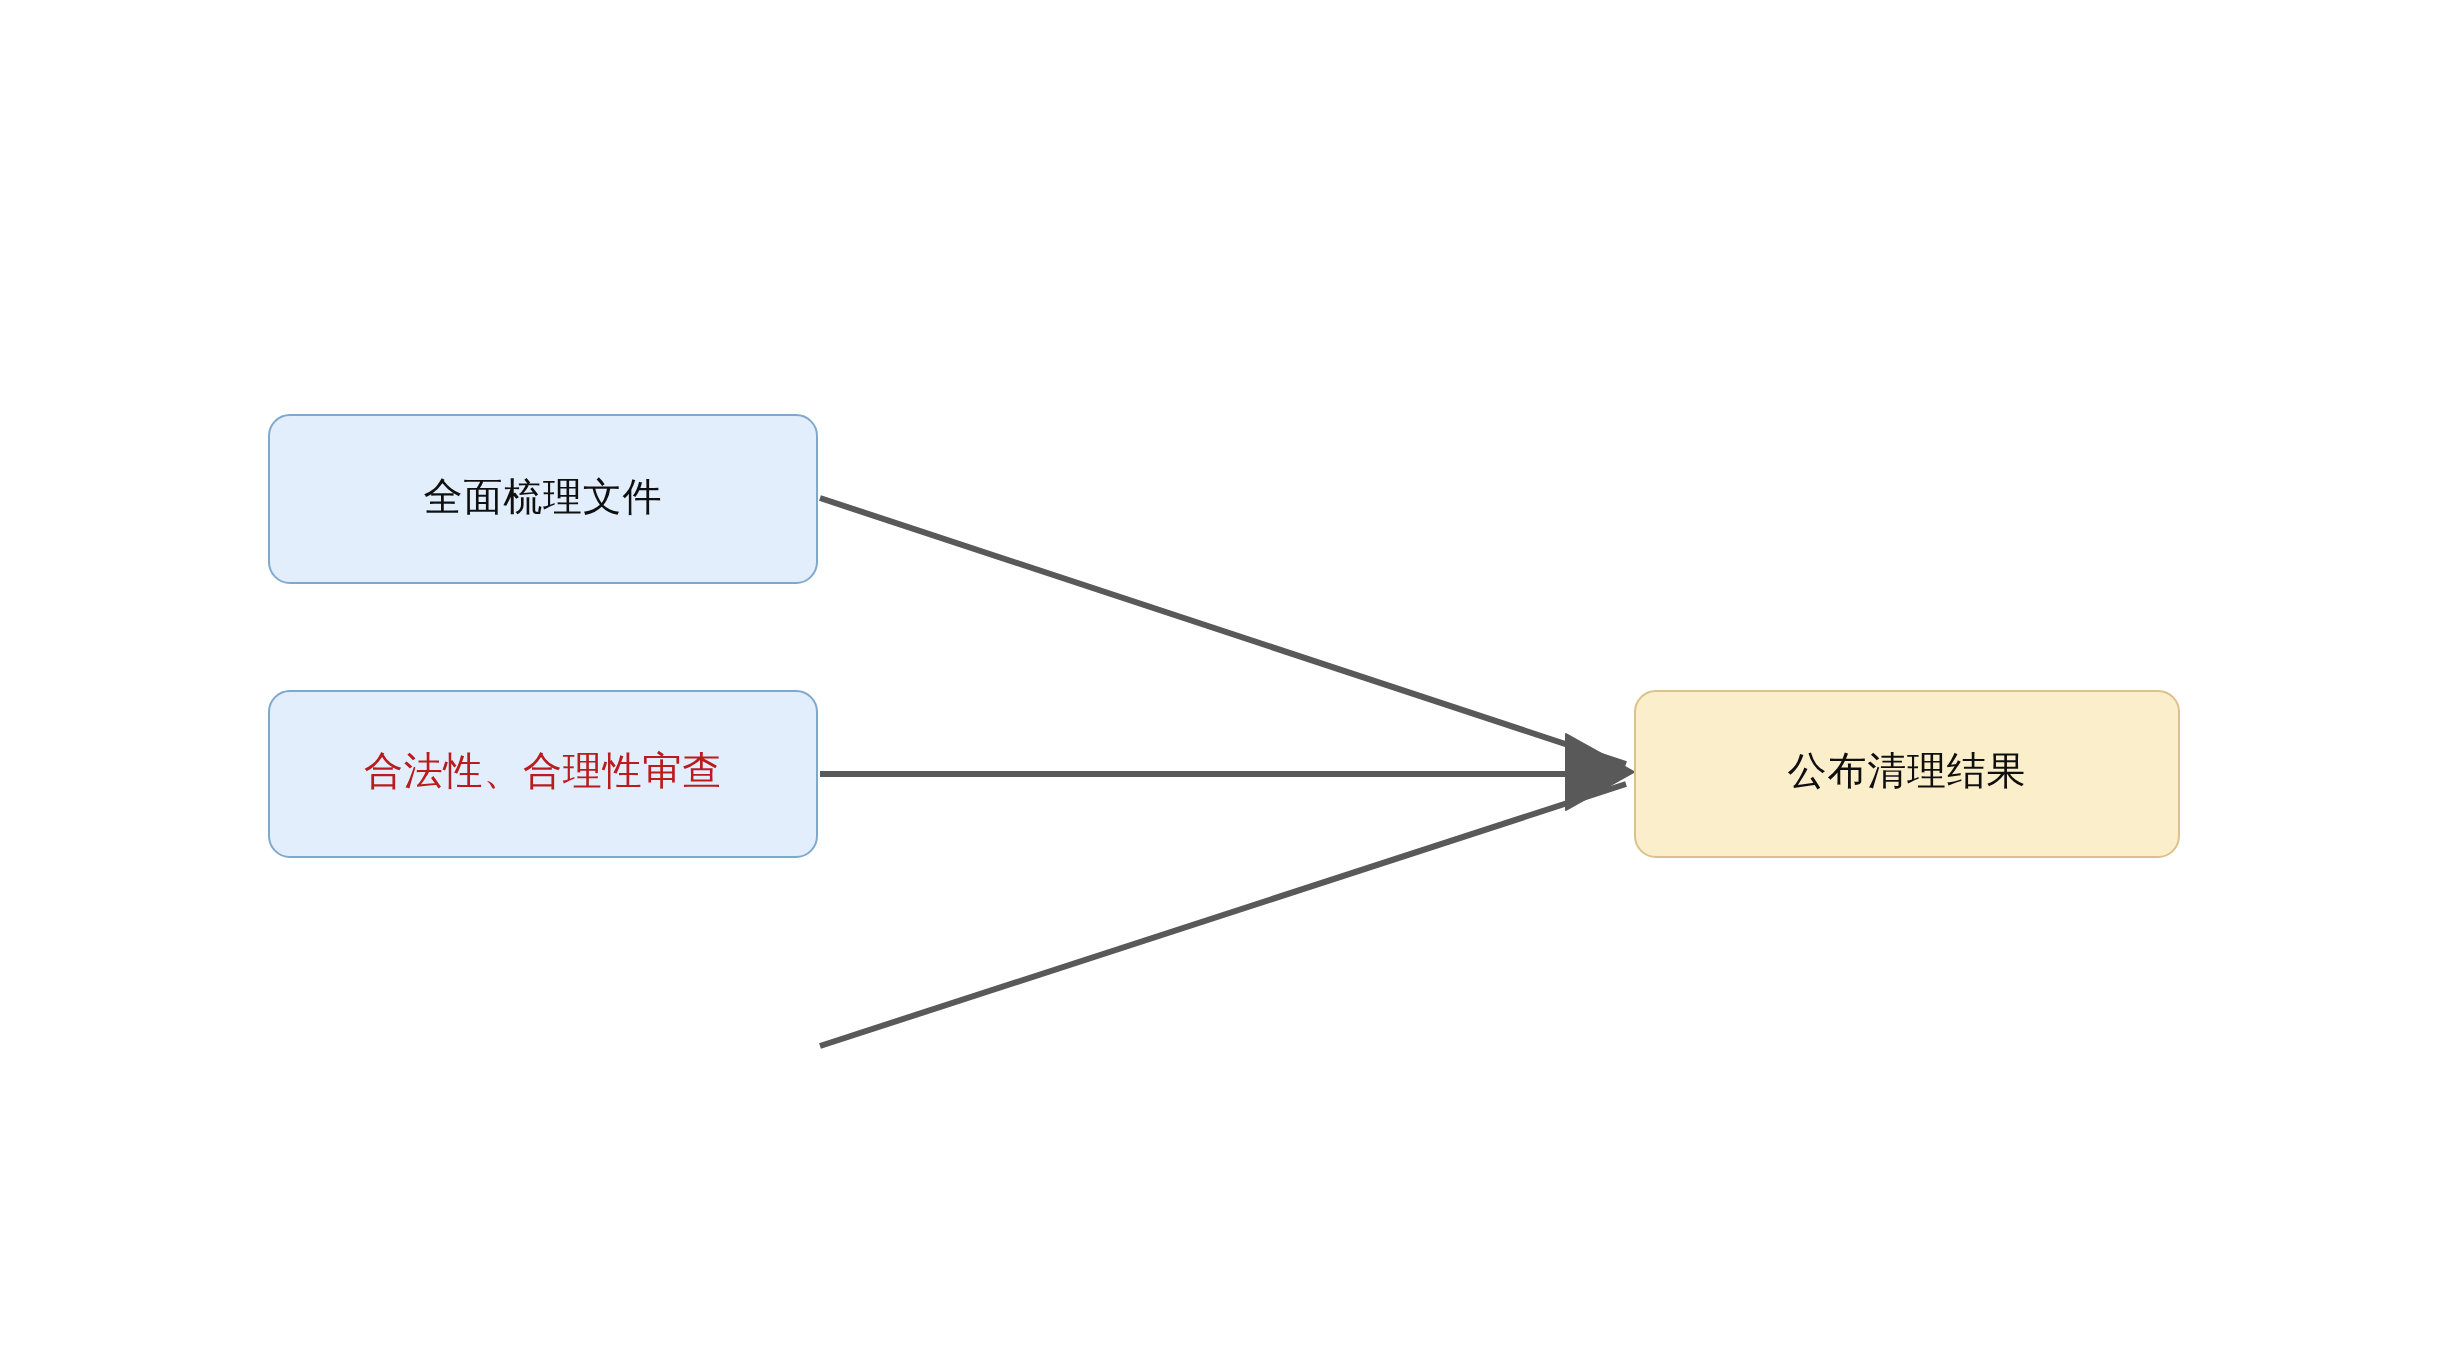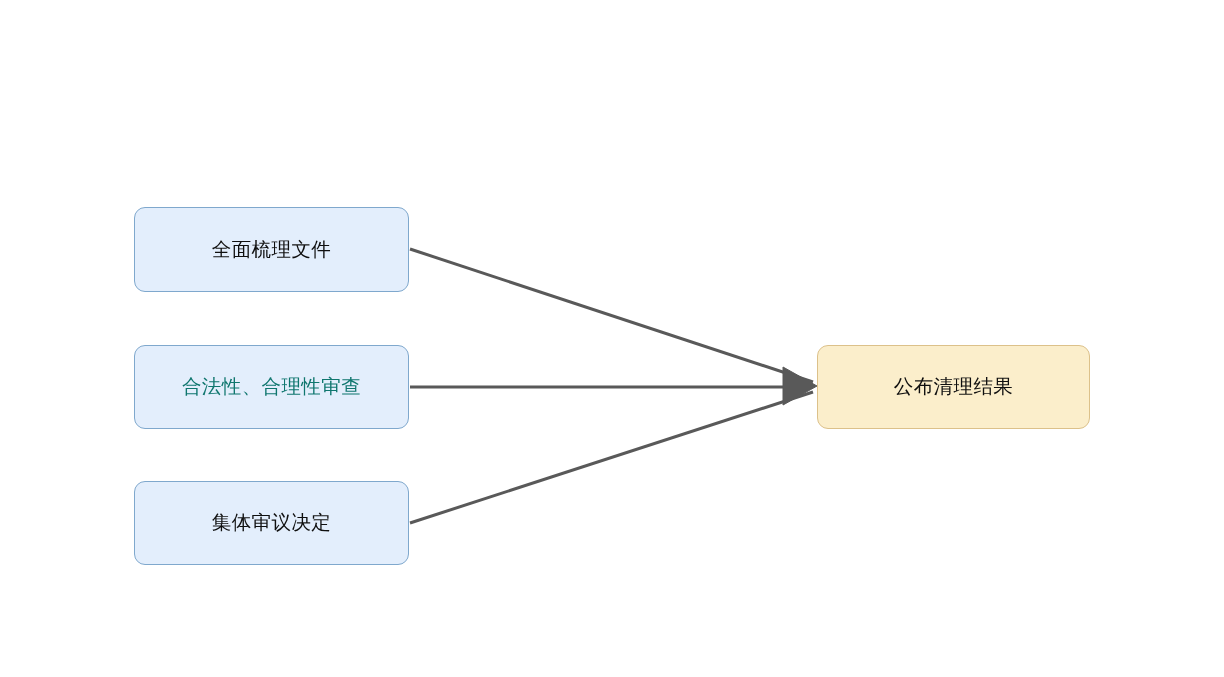--- a/index.html
+++ b/index.html
@@ -70,24 +70,21 @@
     <g>
       <polygon id="svg-arrowhead" points="817,386 783,367 783,405" fill="#595959" stroke="#595959" stroke-width="1" stroke-linejoin="round"></polygon>
     </g>
   </svg>
 
   <div class="node node-source" id="dom-node-1" style="left: 134px; top: 207px; width: 275px; height: 85px; background: rgb(227, 238, 252); border-color: rgb(127, 168, 205);">
     <span class="node-label" style="color: rgb(15, 15, 15);">全面梳理文件</span>
   </div>
 
   <div class="node node-source" id="dom-node-2" style="left: 134px; top: 345px; width: 275px; height: 84px; background: rgb(227, 238, 252); border-color: rgb(127, 168, 205);">
-    <span class="node-label" style="color: #0f766e;">合法性、合理性审查</span>
+    <span class="node-label" style="color: #b91c1c;">合法性、合理性审查</span>
   </div>
 
-  <div class="node node-source" id="dom-node-3" style="left: 134px; top: 481px; width: 275px; height: 84px; background: rgb(227, 238, 252); border-color: rgb(127, 168, 205);">
-    <span class="node-label" style="color: rgb(15, 15, 15);">集体审议决定</span>
-  </div>
 
   <div class="node node-target" id="dom-node-4" style="left: 817px; top: 345px; width: 273px; height: 84px; background: rgb(251, 238, 203); border-color: rgb(220, 193, 138);">
     <span class="node-label" style="color: rgb(15, 15, 15);">公布清理结果</span>
   </div>
 
 </div>
 
 </body></html>

